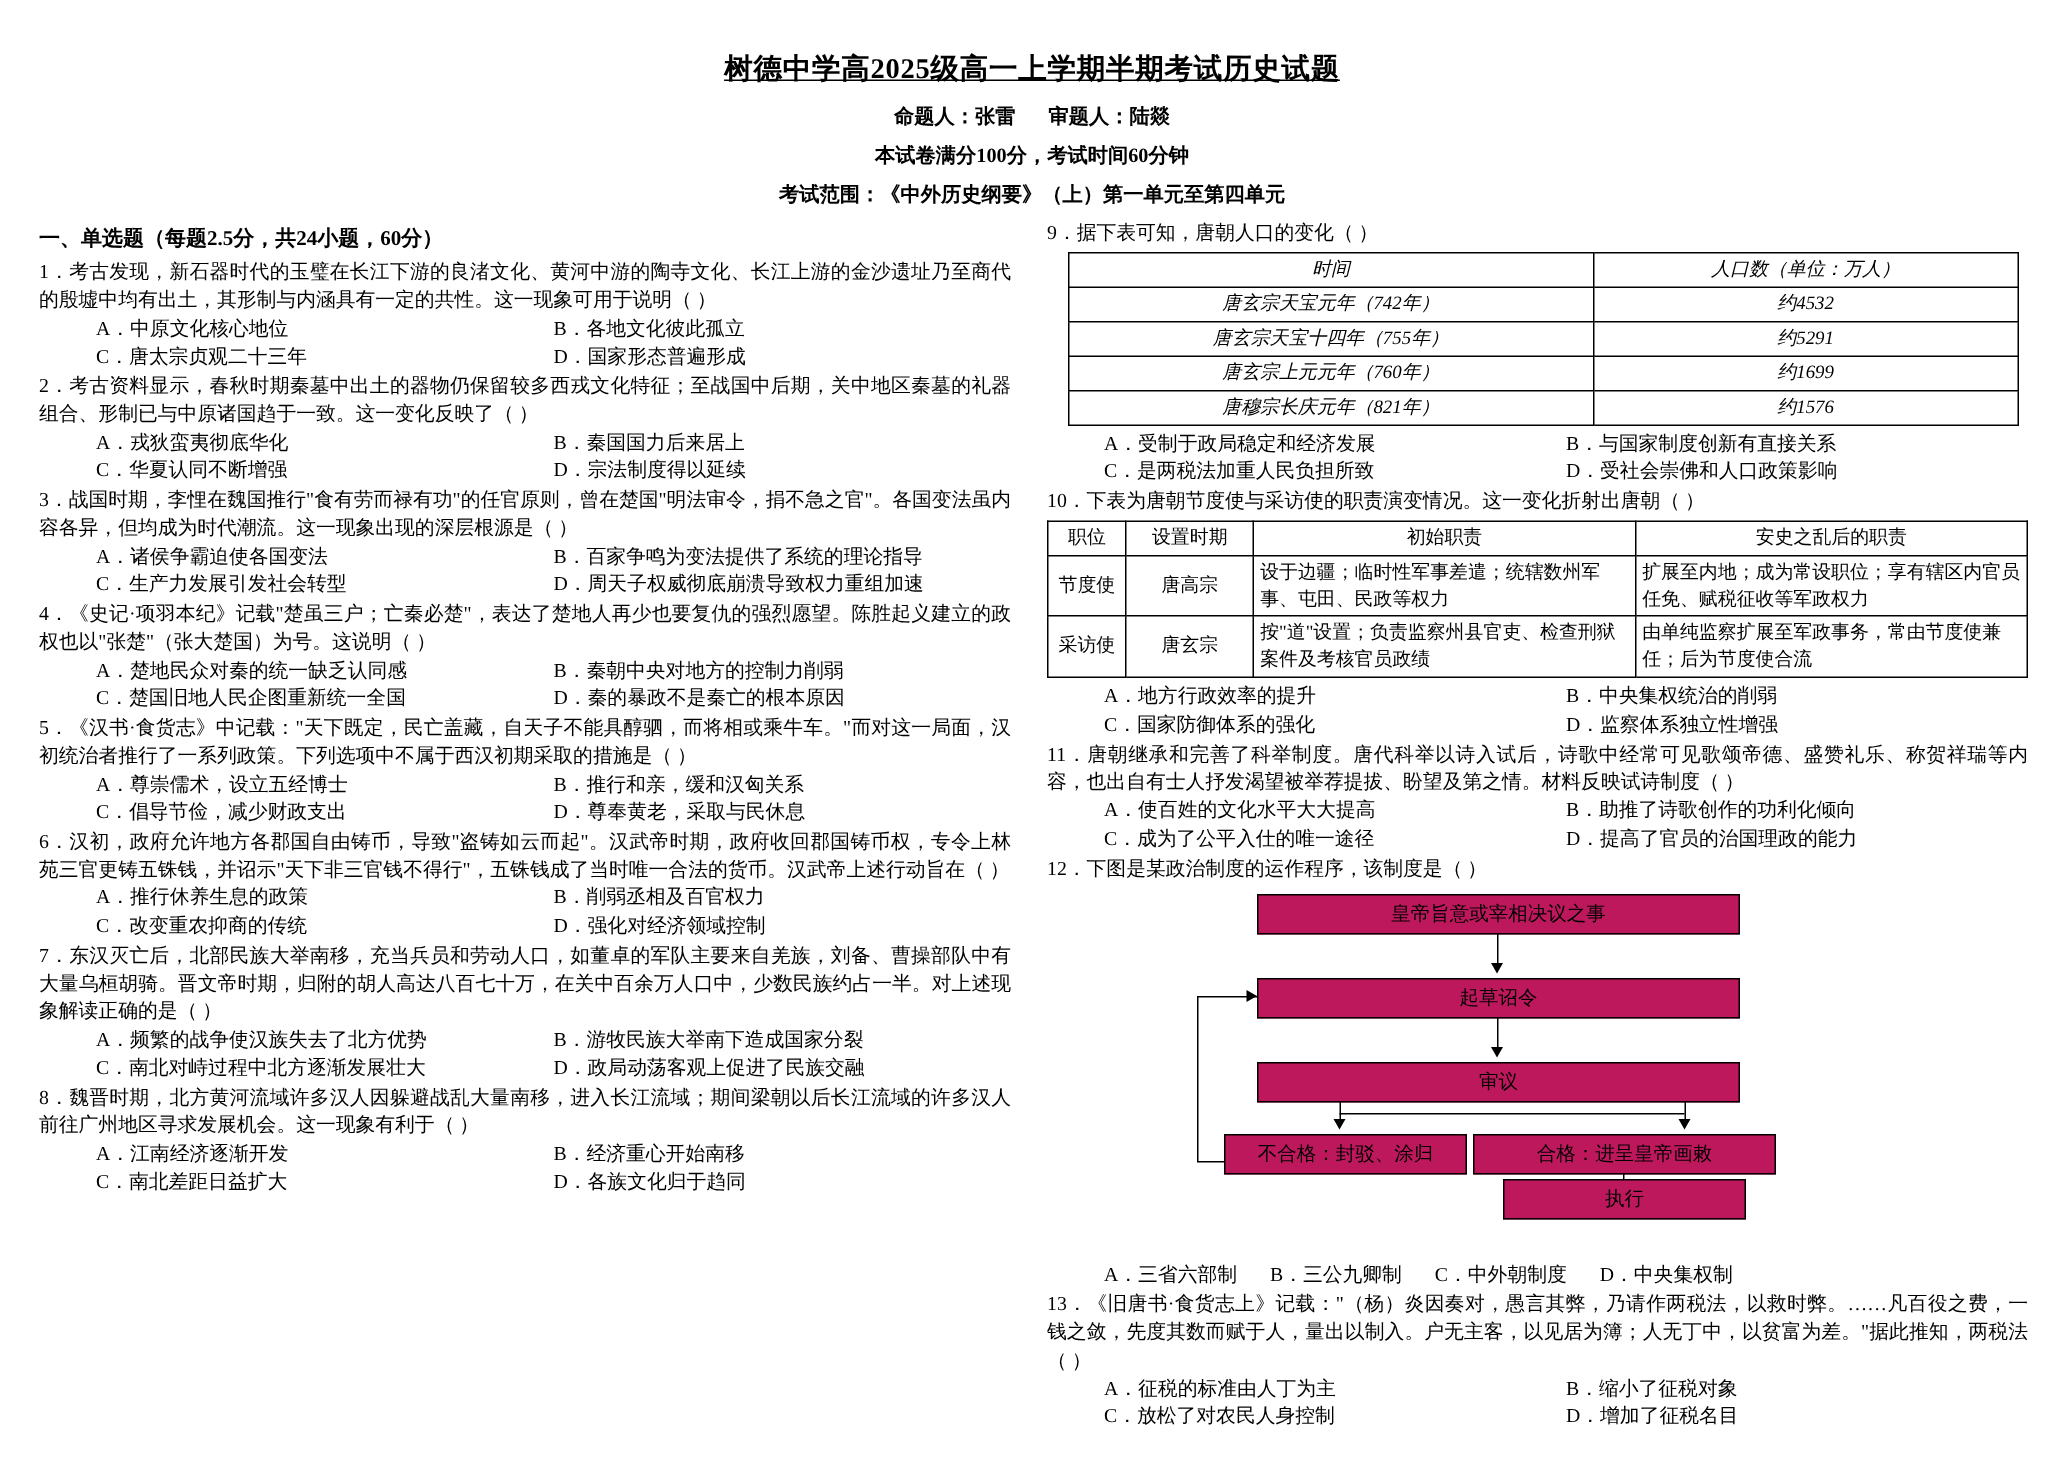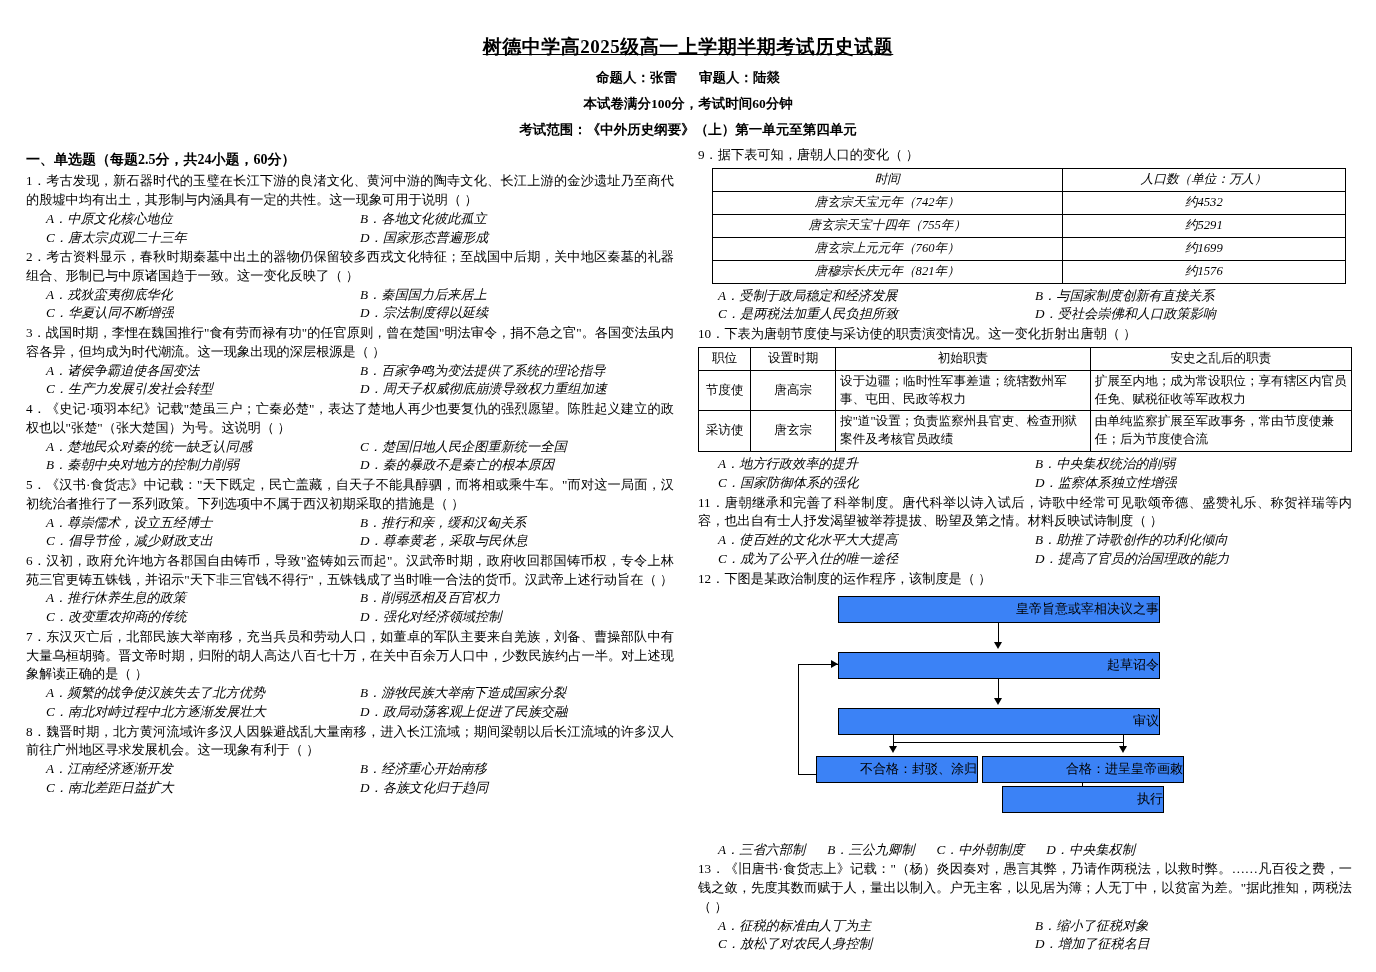--- a/index.html
+++ b/index.html
@@ -18,30 +18,30 @@
   .title{font-size:19px;font-weight:bold;letter-spacing:.5px;margin-top:34px;text-decoration:underline;}
   .subline{font-size:13.5px;font-weight:bold;margin-top:7px;}
   .subline .sp{display:inline-block;width:22px;}
   .cols{display:flex;gap:0;margin-top:6px;}
   .col{box-sizing:border-box;}
   .colL{width:686px;padding-left:26px;padding-right:12px;}
   .colR{width:690px;padding-left:12px;padding-right:24px;}
   .sect{font-weight:bold;font-size:14px;margin:5px 0 2px 0;}
   .q{margin-top:1px;margin-bottom:0px;text-align:justify;}
   .qtext{display:block;}
-  .opts{display:flex;flex-wrap:wrap;margin-left:20px;font-style:italic;}
+  .opts{display:flex;flex-wrap:wrap;margin-left:38px;}
   .opt{width:50%;box-sizing:border-box;padding-right:4px;white-space:nowrap;}
   .opts.full .opt{width:100%;}
   table.t{border-collapse:collapse;width:100%;margin:3px 0 3px 0;font-size:12.6px;}
   table.t td,table.t th{border:1px solid #000;padding:2px 4px;text-align:center;font-weight:normal;}
   .tbl-wrap{padding-left:14px;padding-right:6px;box-sizing:border-box;font-style:italic;}
   .tbl2 td{vertical-align:middle;}
   .tbl2 .cellL{text-align:left;}
   .flow{margin:4px 0 2px 0;position:relative;height:210px;}
-  .fbox{border:1px solid #000;text-align:right;font-size:13px;padding:3px 0;background:#3b82f6;position:absolute;}
+  .fbox{border:1px solid #000;text-align:center;font-size:13px;padding:3px 0;background:#be185d;position:absolute;}
   .vline{position:absolute;background:#000;width:1px;}
   .hline{position:absolute;background:#000;height:1px;}
   .ahead-down{position:absolute;width:0;height:0;border-left:4px solid transparent;border-right:4px solid transparent;border-top:7px solid #000;}
   .ahead-right{position:absolute;width:0;height:0;border-top:4px solid transparent;border-bottom:4px solid transparent;border-left:7px solid #000;}
   .nowrapopt{white-space:nowrap;}
 </style>
 </head>
 <body>
 
 <div class="page">
@@ -87,22 +87,22 @@
           <div class="opt">B．百家争鸣为变法提供了系统的理论指导</div>
           <div class="opt">C．生产力发展引发社会转型</div>
           <div class="opt">D．周天子权威彻底崩溃导致权力重组加速</div>
         </div>
       </div>
 
       <div class="q">
         <span class="qtext">4．《史记·项羽本纪》记载"楚虽三户；亡秦必楚"，表达了楚地人再少也要复仇的强烈愿望。陈胜起义建立的政权也以"张楚"（张大楚国）为号。这说明（    ）</span>
         <div class="opts">
           <div class="opt">A．楚地民众对秦的统一缺乏认同感</div>
+          <div class="opt">B．秦朝中央对地方的控制力削弱</div>
           <div class="opt">C．楚国旧地人民企图重新统一全国</div>
-          <div class="opt">B．秦朝中央对地方的控制力削弱</div>
           <div class="opt">D．秦的暴政不是秦亡的根本原因</div>
         </div>
       </div>
 
       <div class="q">
         <span class="qtext">5．《汉书·食货志》中记载："天下既定，民亡盖藏，自天子不能具醇驷，而将相或乘牛车。"而对这一局面，汉初统治者推行了一系列政策。下列选项中不属于西汉初期采取的措施是（    ）</span>
         <div class="opts">
           <div class="opt">A．尊崇儒术，设立五经博士</div>
           <div class="opt">B．推行和亲，缓和汉匈关系</div>
           <div class="opt">C．倡导节俭，减少财政支出</div>

